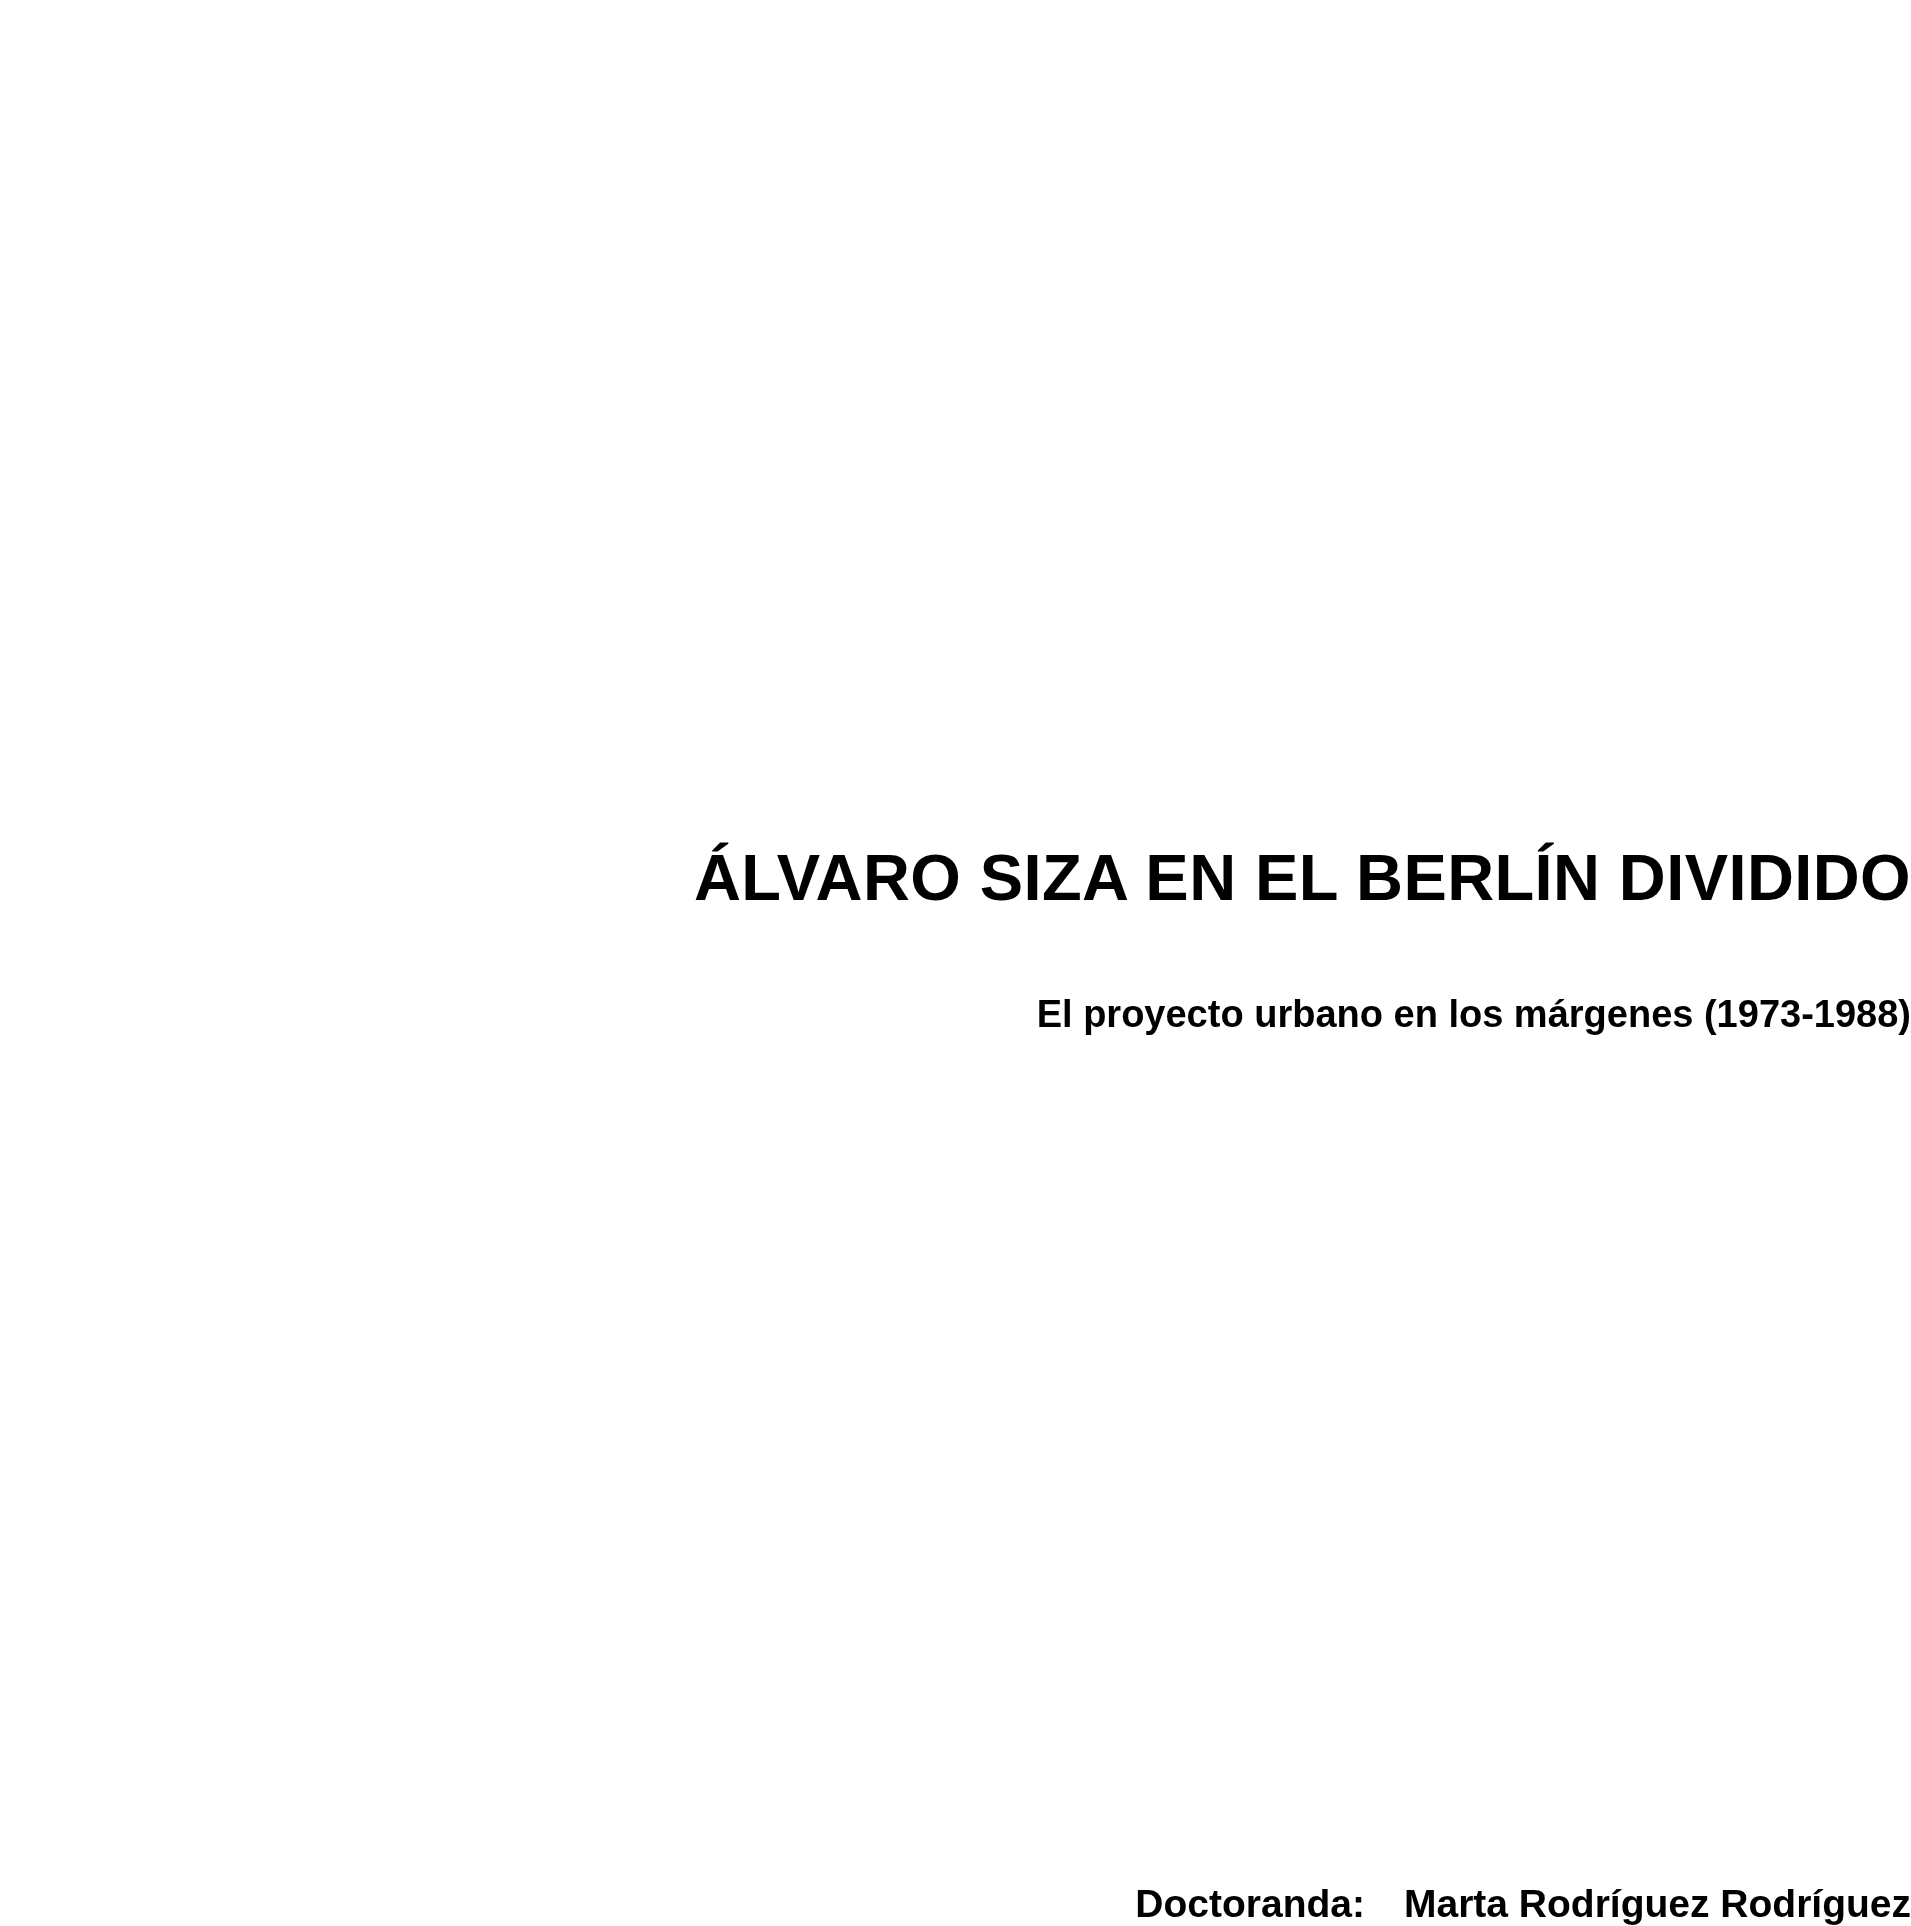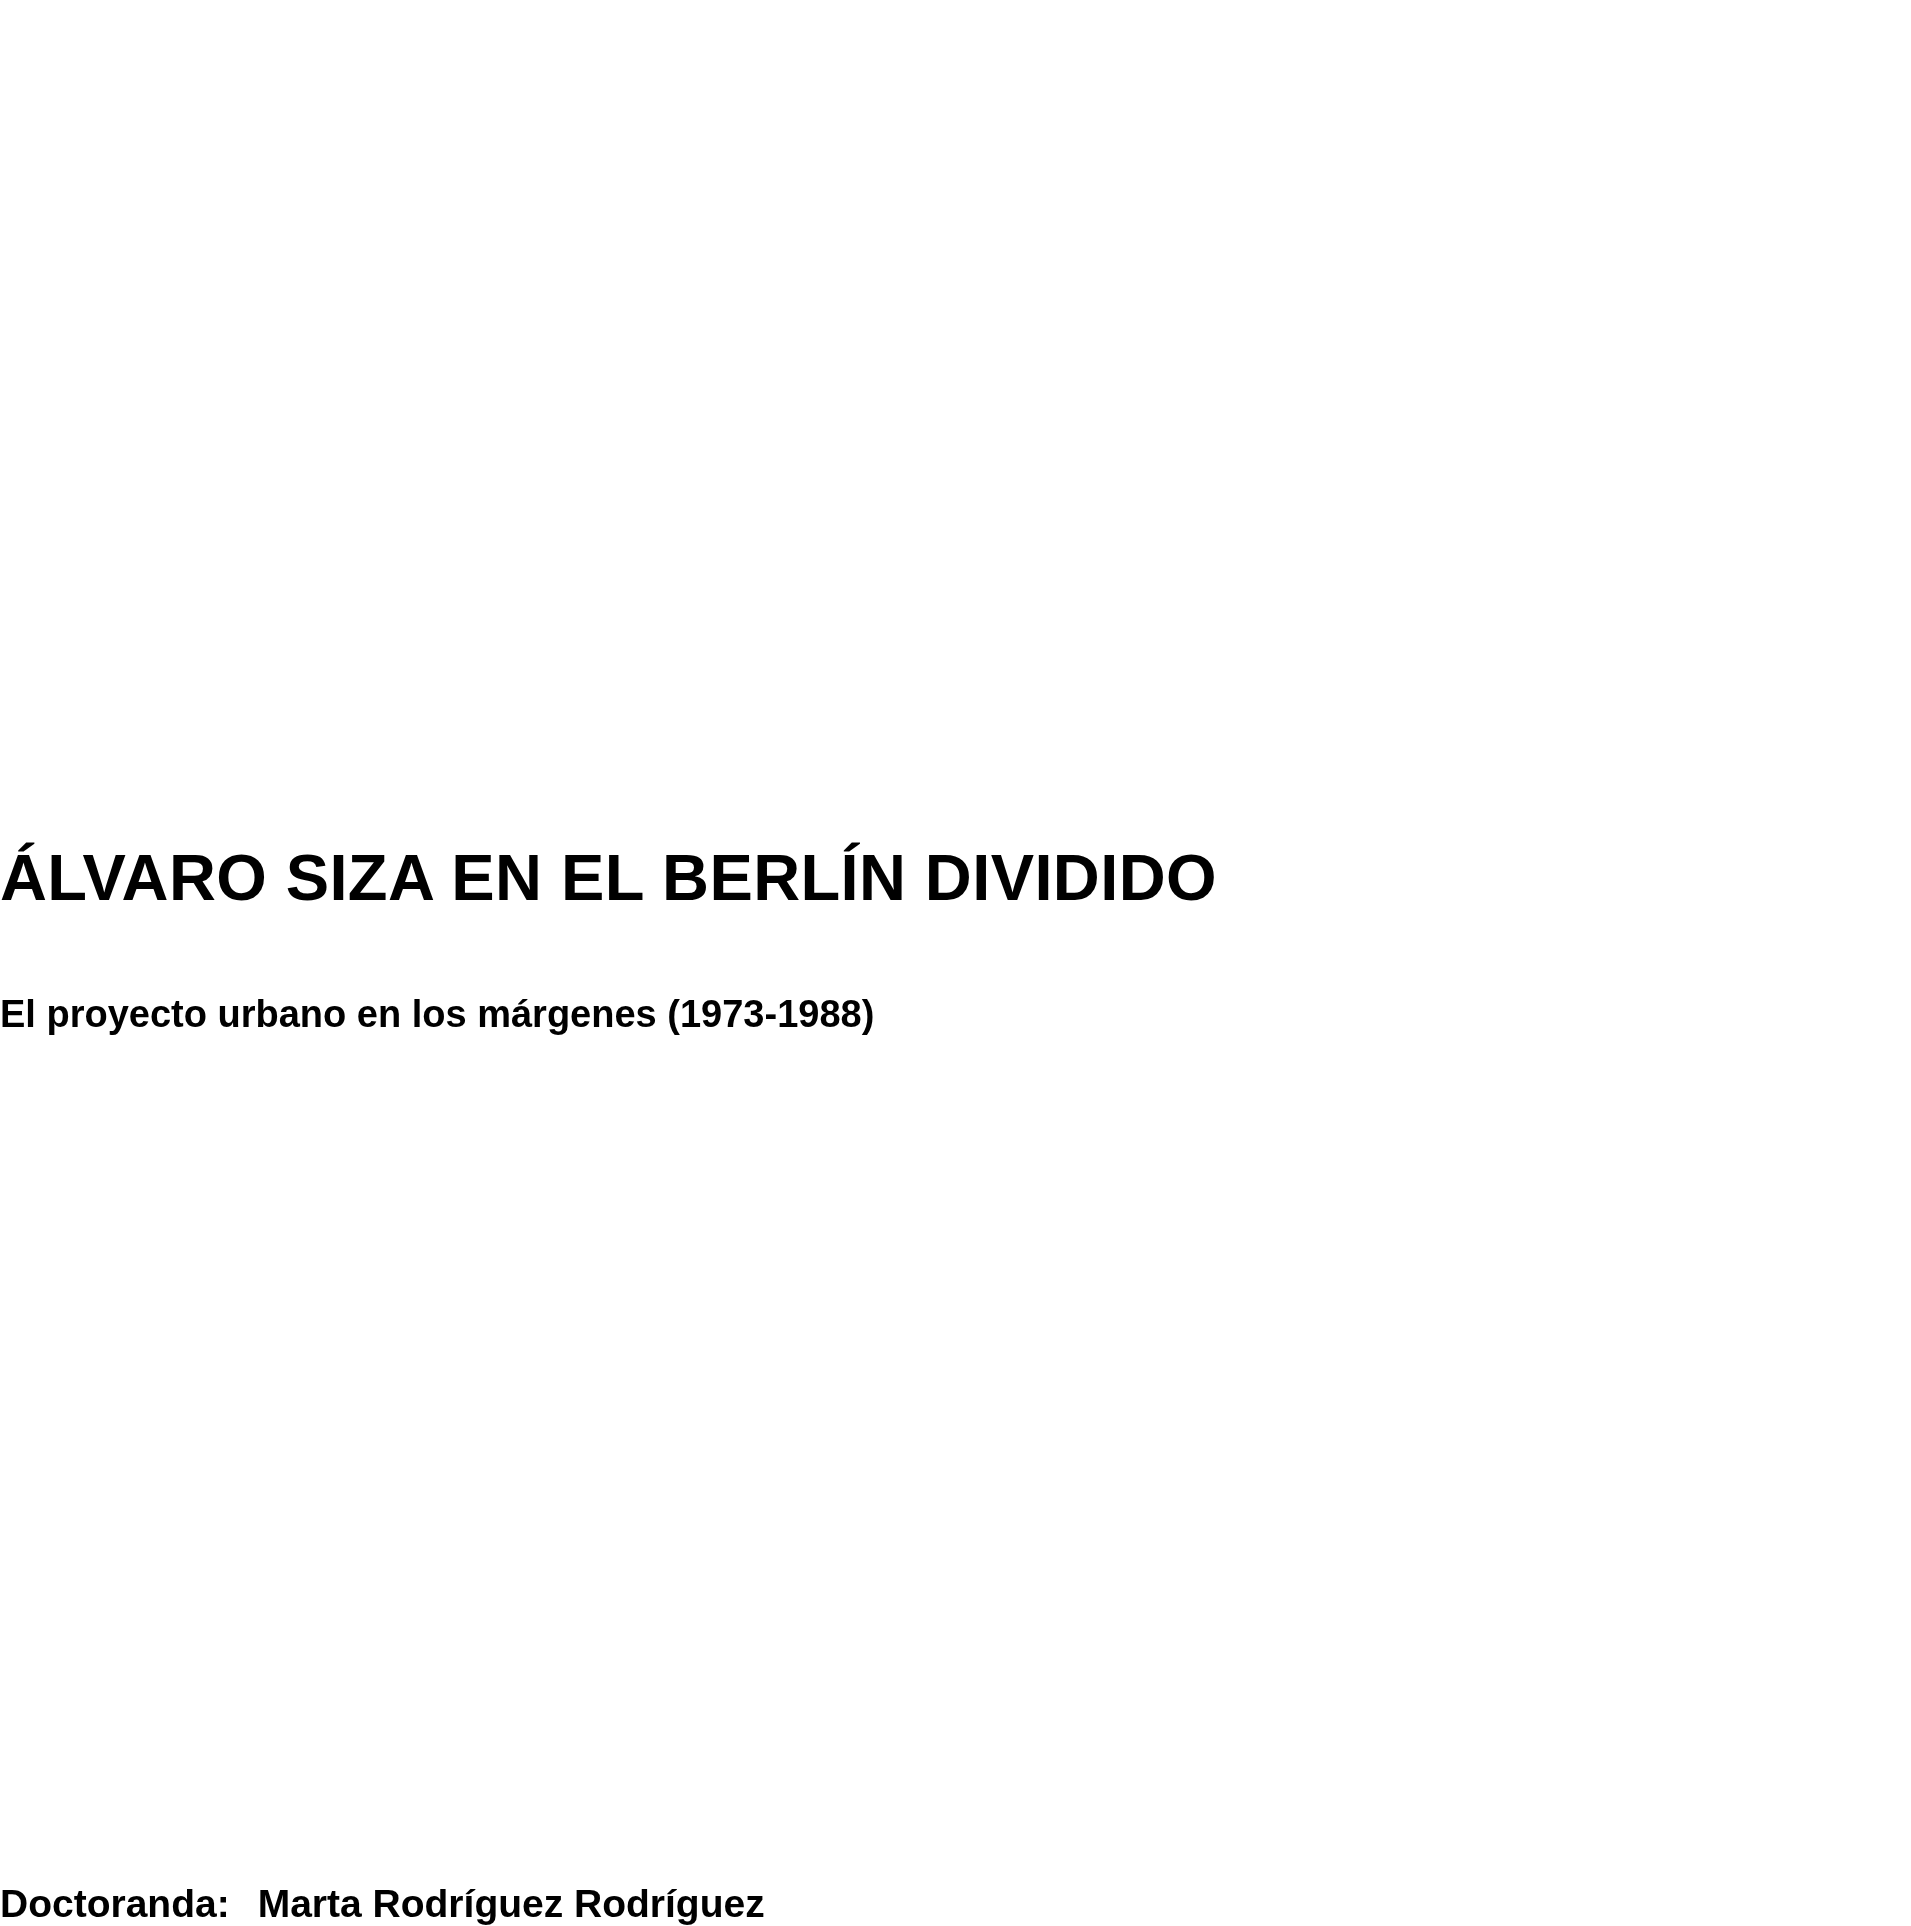--- a/index.html
+++ b/index.html
@@ -17,21 +17,21 @@
     overflow: hidden;
   }
   .page h1, .page h2, .page p {
     margin: 0;
     padding: 0;
   }
   .centered {
     position: absolute;
     left: 0;
     right: 0;
-    text-align: left;
+    text-align: right;
   }
   .title {
     top: 841px;
     font-size: 65px;
     font-weight: 700;
     letter-spacing: 0.4px;
     line-height: 1.15;
   }
   .subtitle {
     top: 993px;
@@ -39,21 +39,21 @@
     font-weight: 700;
     line-height: 1.15;
   }
   .credits {
     top: 1868px;
     font-size: 39px;
     font-weight: 700;
     line-height: 72px;
   }
   .credit-label {
-    margin-right: 28px;
+    margin-right: 39px;
   }
 </style>
 </head>
 <body>
 
 <div class="page">
 
   <h1 class="centered title">ÁLVARO SIZA EN EL BERLÍN DIVIDIDO</h1>
 
   <h2 class="centered subtitle">El proyecto urbano en los márgenes (1973-1988)</h2>

